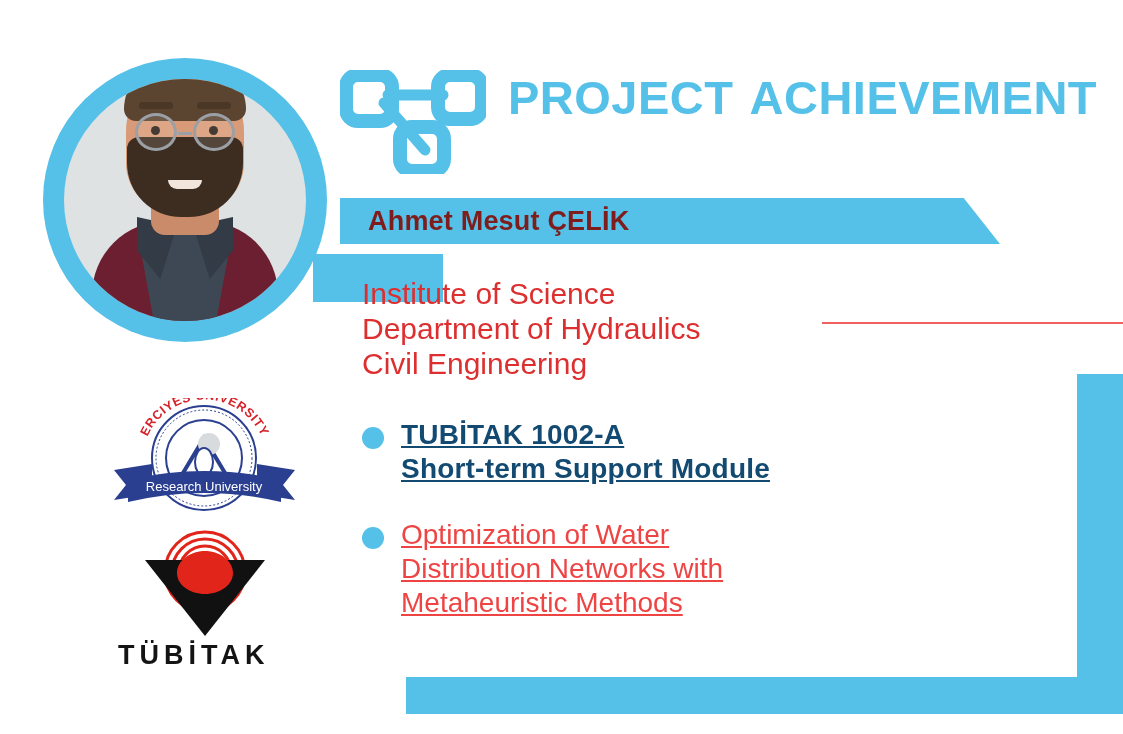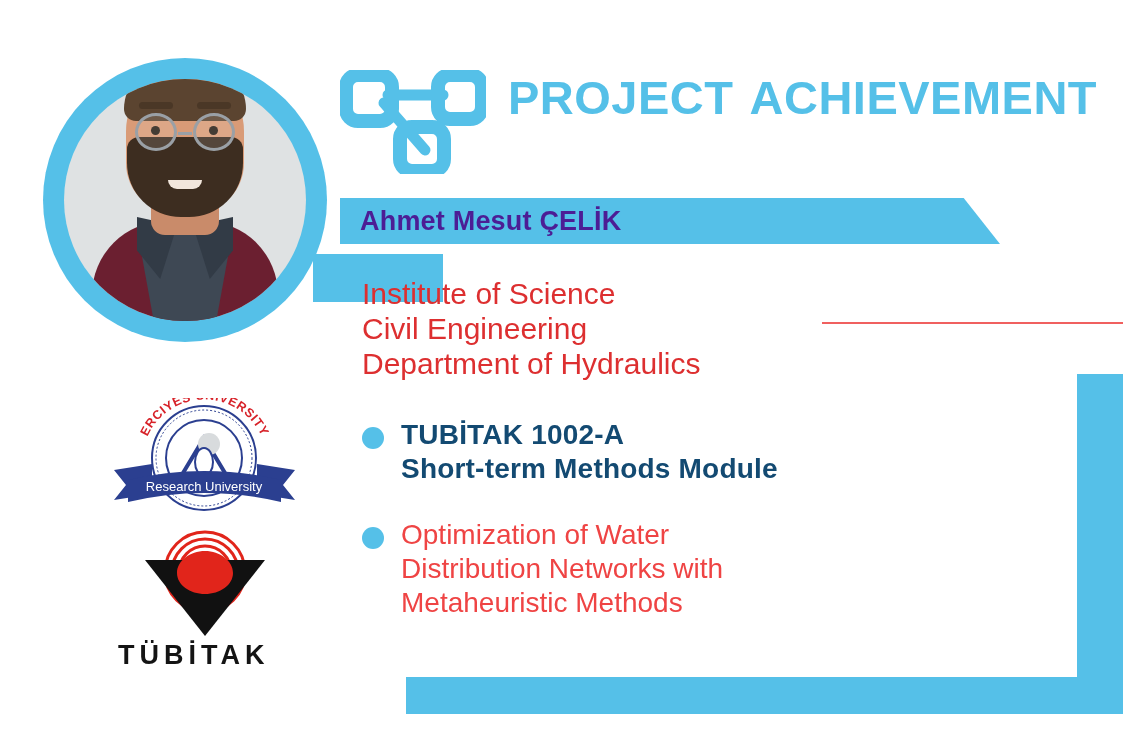--- a/index.html
+++ b/index.html
@@ -146,23 +146,23 @@
   
   .name-banner {
     position:absolute;
     left:340px; top:198px;
     width:660px; height:46px;
     background:#55C0E8;
     clip-path:polygon(0 0, 94.5% 0, 100% 100%, 0 100%);
     display:flex; align-items:center;
   }
   .name-text {
-    color:#4c1d95;
+    color:#7f1d1d;
     font-size:27px; font-weight:bold;
-    padding-left:20px;
+    padding-left:28px;
     letter-spacing:0.2px;
     white-space:nowrap;
   }
 
   
   .affiliation {
     position:absolute;
     left:362px; top:276px;
     color:#DD2F30;
     font-size:30px;
@@ -188,21 +188,21 @@
     display:flex; align-items:flex-start; gap:17px;
     margin-bottom:32px;
   }
   .bullet-dot {
     flex:0 0 auto;
     width:22px; height:22px;
     border-radius:50%;
     background:#55C0E8;
     margin-top:9px;
   }
-  .bullet-text { line-height:34px; }
+  .bullet-text { line-height:34px;text-decoration:underline; }
   .bullet-text.strong {
     color:#134A72;
     font-size:28px;
     font-weight:bold;
     letter-spacing:0.2px;
   }
   .bullet-text.normal {
     color:#ef4444;
     font-size:28px;
     font-weight:400;
@@ -275,31 +275,31 @@
       <span>PROJECT</span><span class="ht-gap"></span><span>ACHIEVEMENT</span>
     </span>
   </div>
 
   <div class="name-banner">
     <span class="name-text">Ahmet Mesut ÇELİK</span>
   </div>
 
   <div class="affiliation">
     <div>Institute of Science</div>
+    <div>Department of Hydraulics</div>
     <div>Civil Engineering</div>
-    <div>Department of Hydraulics</div>
   </div>
   <div class="red-rule"></div>
 
   <div class="bullets">
     <div class="bullet-item">
       <span class="bullet-dot"></span>
       <span class="bullet-text strong">
         <span>TUBİTAK 1002-A</span><br>
-        <span>Short-term Methods Module</span>
+        <span>Short-term Support Module</span>
       </span>
     </div>
     <div class="bullet-item">
       <span class="bullet-dot"></span>
       <span class="bullet-text normal">
         <span>Optimization of Water</span><br>
         <span>Distribution Networks with</span><br>
         <span>Metaheuristic Methods</span>
       </span>
     </div>

